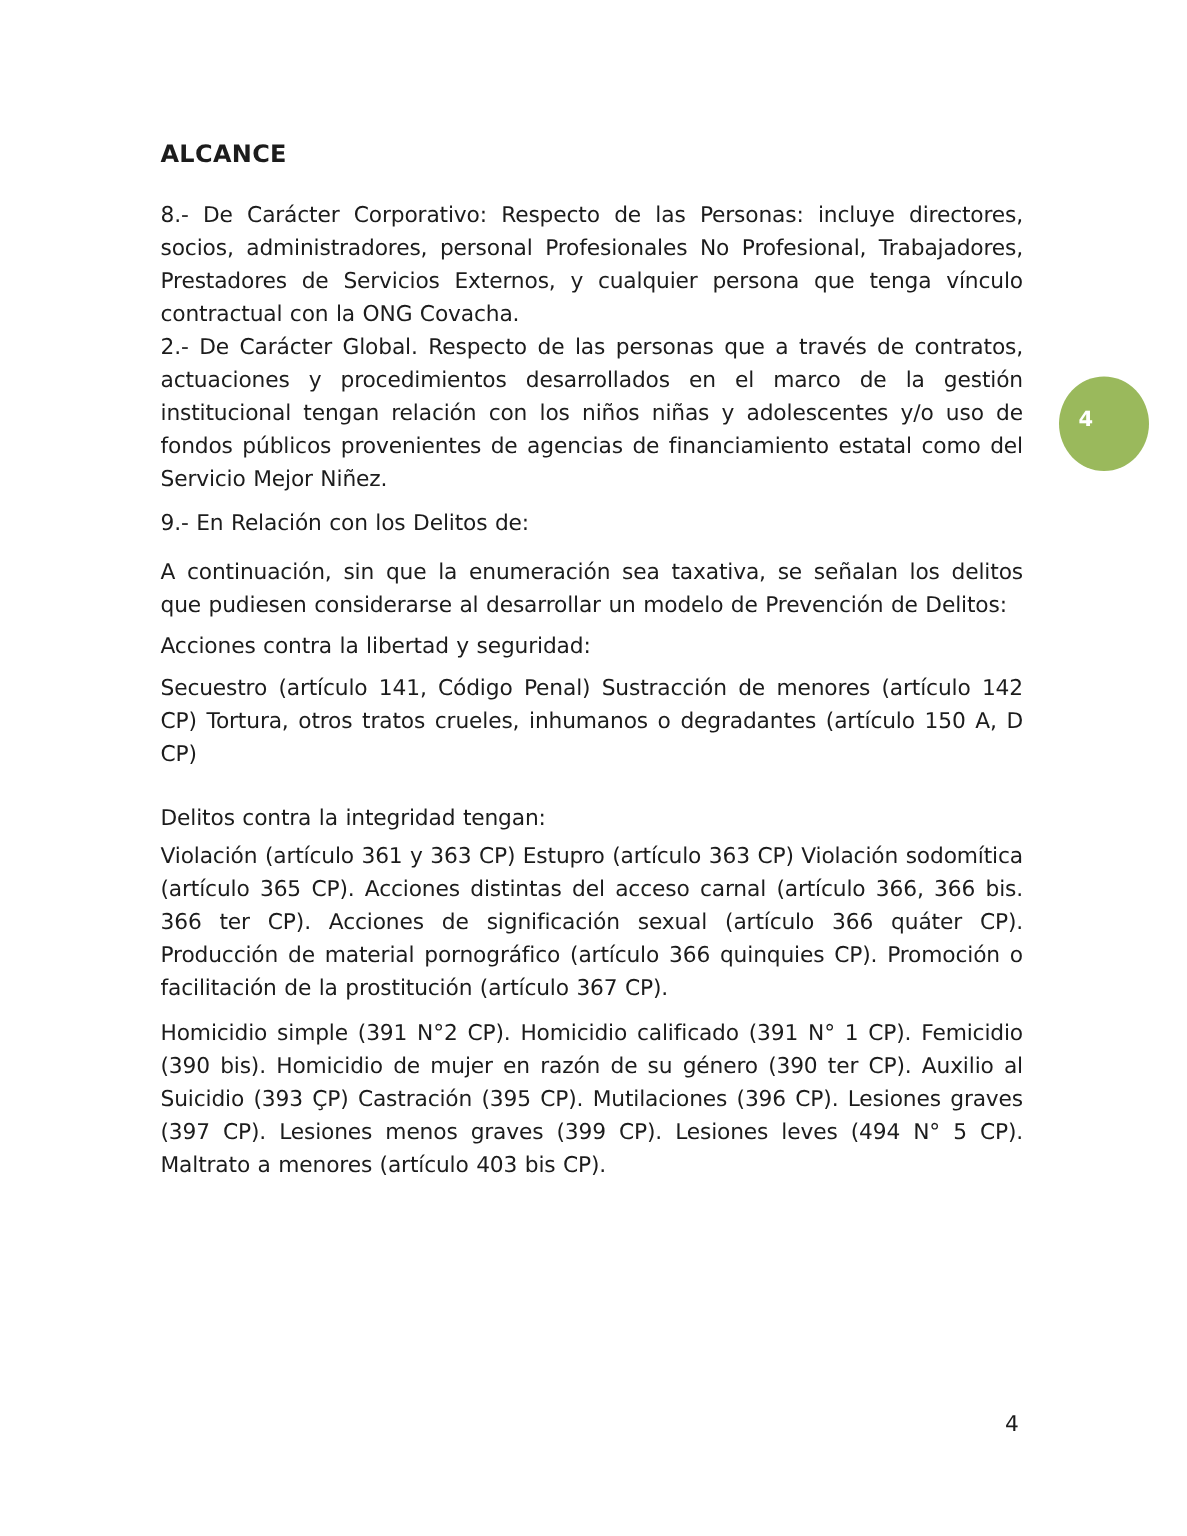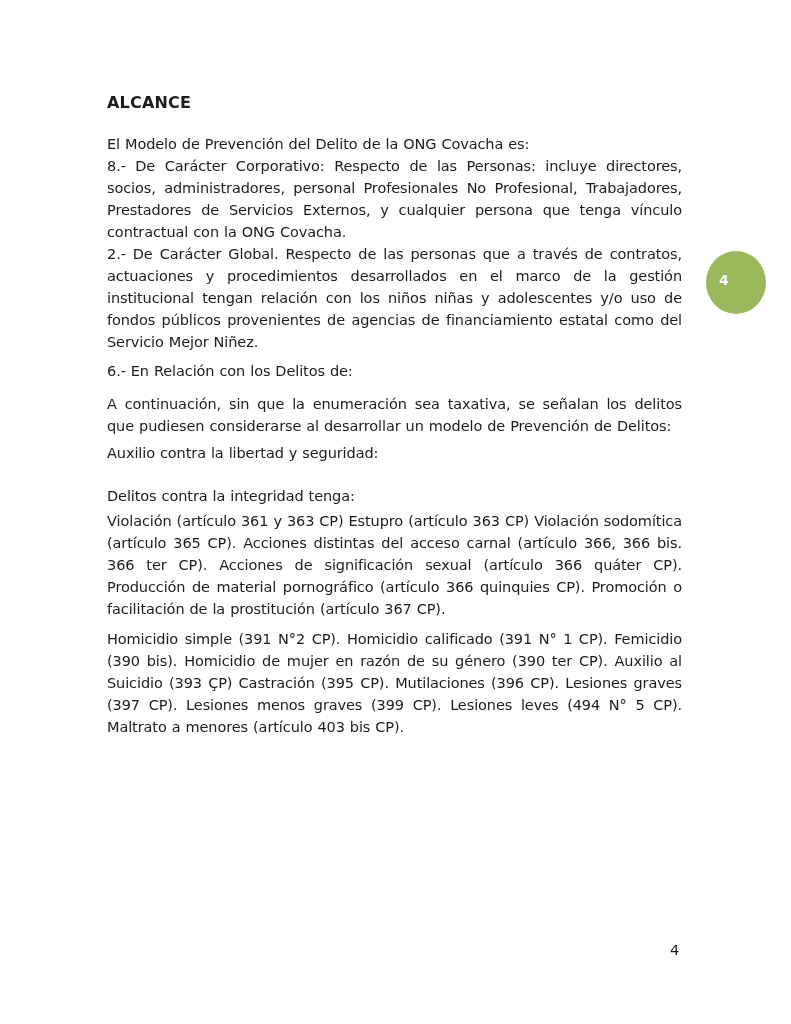--- a/index.html
+++ b/index.html
@@ -69,35 +69,35 @@
   }
 </style>
 </head>
 <body>
 
 <div class="page" style="background: rgb(255, 255, 255); color: rgb(28, 28, 28);">
 
   <div class="content">
     <h1 class="doc-title">ALCANCE</h1>
 
-    <p>El Modelo de Prevención del Delito de la ONG Covacha es:</p>
 
     <p>8.- De Carácter Corporativo: Respecto de las Personas: incluye directores, socios, administradores, personal Profesionales No Profesional, Trabajadores, Prestadores de Servicios Externos, y cualquier persona que tenga vínculo contractual con la ONG Covacha.</p>
 
     <p>2.- De Carácter Global. Respecto de las personas que a través de contratos, actuaciones y procedimientos desarrollados en el marco de la gestión institucional tengan relación con los niños niñas y adolescentes y/o uso de fondos públicos provenientes de agencias de financiamiento estatal como del Servicio Mejor Niñez.</p>
 
-    <p class="mt7">6.- En Relación con los Delitos de:</p>
+    <p class="mt7">9.- En Relación con los Delitos de:</p>
 
 
     <p class="mt11">A continuación, sin que la enumeración sea taxativa, se señalan los delitos que pudiesen considerarse al desarrollar un modelo de Prevención de Delitos:</p>
 
-    <p class="mt5">Auxilio contra la libertad y seguridad:</p>
+    <p class="mt5">Acciones contra la libertad y seguridad:</p>
 
+    <p class="mt6">Secuestro (artículo 141, Código Penal) Sustracción de menores (artículo 142 CP) Tortura, otros tratos crueles, inhumanos o degradantes (artículo 150 A, D CP)</p>
 
-    <p class="mt21">Delitos contra la integridad tenga:</p>
+    <p class="mt21">Delitos contra la integridad tengan:</p>
 
     <p class="mt3">Violación (artículo 361 y 363 CP) Estupro (artículo 363 CP) Violación sodomítica (artículo 365 CP). Acciones distintas del acceso carnal (artículo 366, 366 bis. 366 ter CP). Acciones de significación sexual (artículo 366 quáter CP). Producción de material pornográfico (artículo 366 quinquies CP). Promoción o facilitación de la prostitución (artículo 367 CP).</p>
 
 
     <p class="mt8">Homicidio simple (391 N°2 CP). Homicidio calificado (391 N° 1 CP). Femicidio (390 bis). Homicidio de mujer en razón de su género (390 ter CP). Auxilio al Suicidio (393 ÇP) Castración (395 CP). Mutilaciones (396 CP). Lesiones graves (397 CP). Lesiones menos graves (399 CP). Lesiones leves (494 N° 5 CP). Maltrato a menores (artículo 403 bis CP).</p>
   </div>
 
   <div class="side-badge" style="background: rgb(154, 185, 92); color: rgb(255, 255, 255);">
     <span>4</span>
   </div>

